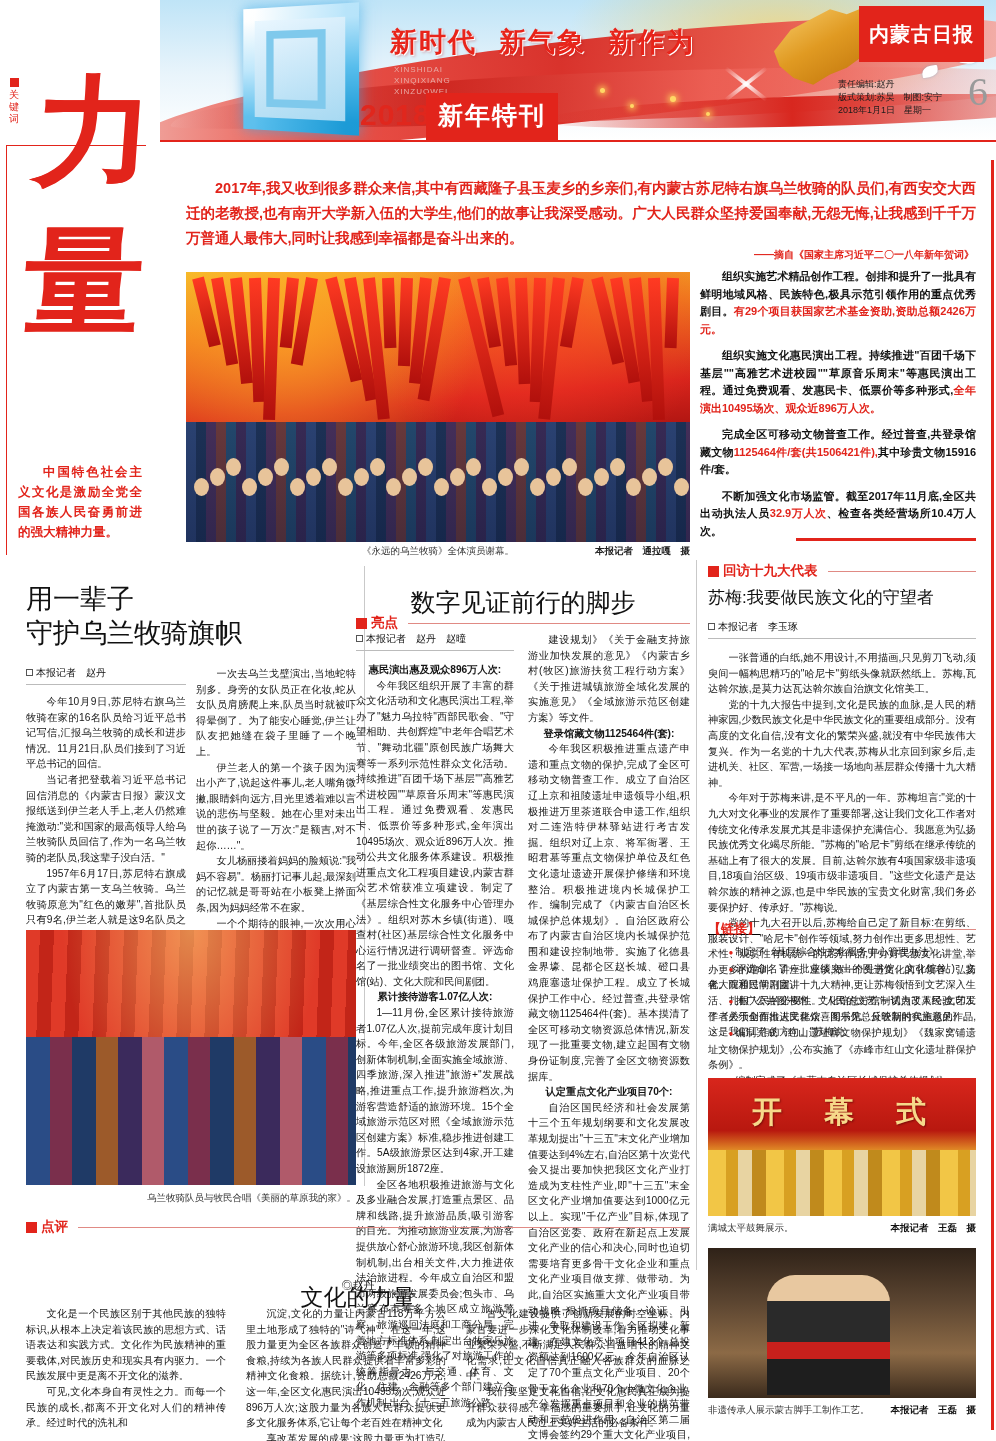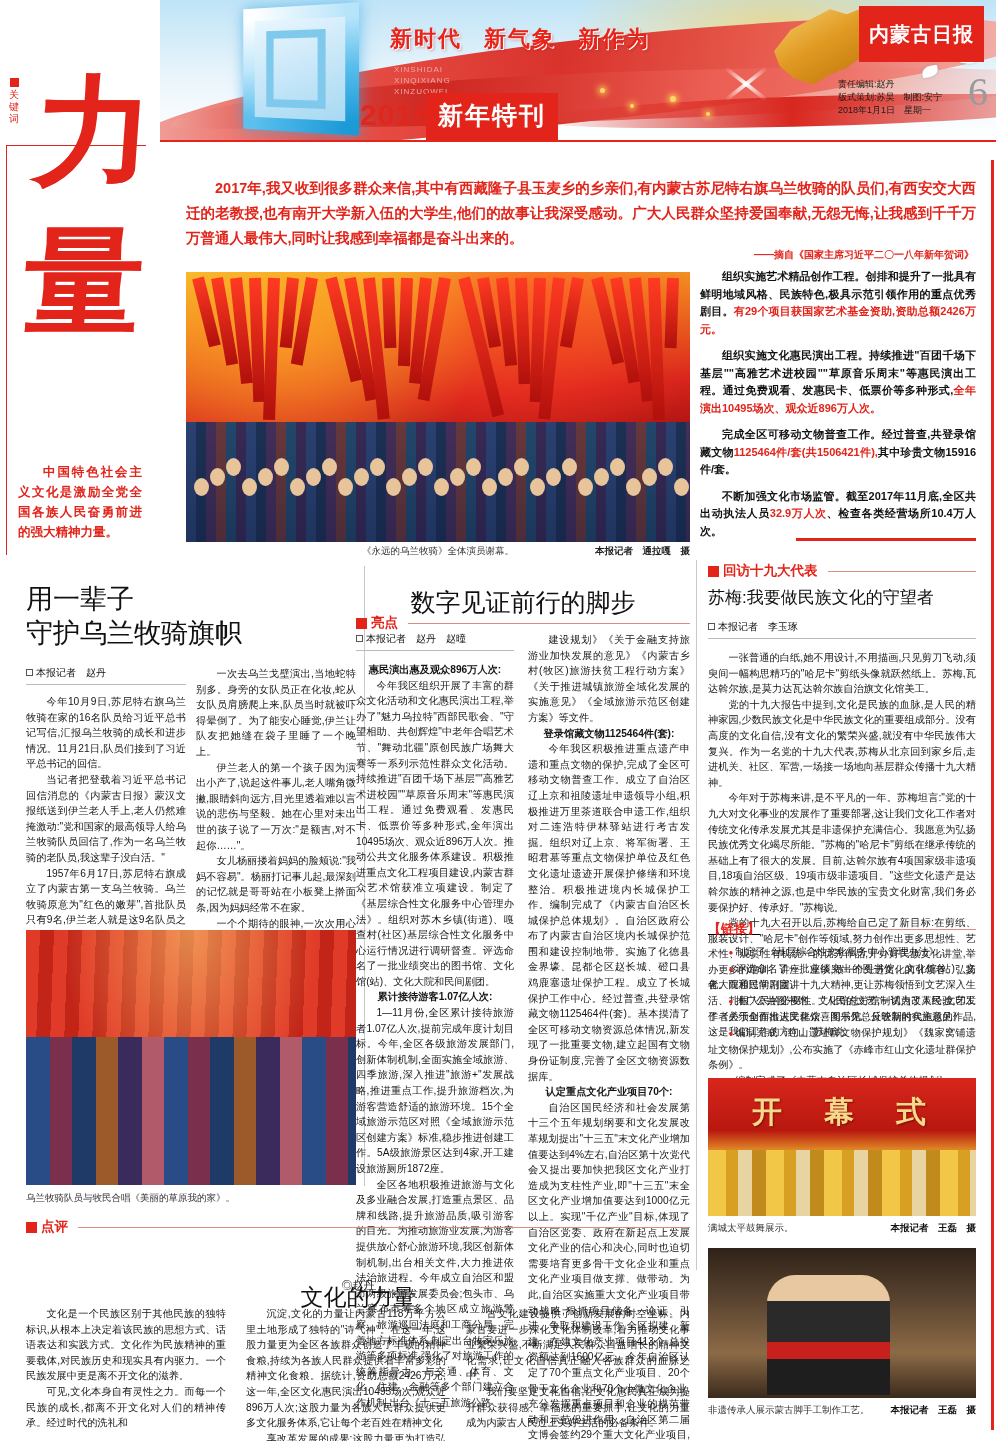--- a/index.html
+++ b/index.html
@@ -57,21 +57,21 @@
     background: linear-gradient(160deg,#eaf7ff 0%, #cfeaf9 40%, #a7d9f2 100%);
     box-shadow: 0 0 14px rgba(60,170,230,.7);
   }
   .window-icon .inner {
     position: absolute; left: 26px; top: 24px; width: 62px; height: 78px;
     border: 8px solid #7fc9ec;
     background: linear-gradient(160deg,#dff1fc,#b5dff5);
   }
   .banner-title {
     position: absolute; left: 230px; top: 24px;
-    font-size: 22px; font-weight: bold; color: #e8241a;
+    font-size: 27px; font-weight: bold; color: #e8241a;
     letter-spacing: 2px;
     text-shadow: 1px 1px 0 #fff, 2px 2px 3px rgba(180,0,0,.3);
     white-space: nowrap;
   }
   .banner-title span { margin-right: 22px; }
   .banner-pinyin {
     position: absolute; left: 234px; top: 64px;
     font-size: 8px; color: #e9a9a4; line-height: 11px; letter-spacing: 1px;
   }
   .map-shape {
@@ -464,21 +464,21 @@
   <div class="col" style="left:196px;top:666px;width:160px;" id="story-c2">
       <p>一次去乌兰戈壁演出,当地蛇特别多。身旁的女队员正在化妆,蛇从女队员肩膀爬上来,队员当时就被吓得晕倒了。为了能安心睡觉,伊兰让队友把她缝在袋子里睡了一个晚上。</p>
       <p>伊兰老人的第一个孩子因为演出小产了,说起这件事儿,老人嘴角微撇,眼睛斜向远方,目光里透着难以言说的悲伤与坚毅。她在心里对未出世的孩子说了一万次:"是额吉,对不起你……"。</p>
       <p>女儿杨丽搂着妈妈的脸颊说:"我妈不容易"。杨丽打记事儿起,最深刻的记忆就是哥哥站在小板凳上擀面条,因为妈妈经常不在家。</p>
       <p>一个个期待的眼神,一次次用心的掌声,唤起了一代代乌兰牧骑队员的文艺担当。60年来,一代代乌兰牧骑队员和伊兰老人一样,一生都奔走在亲人和牧民期盼的目光里。从60年前第一支乌兰牧骑成立,伊兰老人始终关注着乌兰牧骑的发展,她用自己的青春守护着这支"嫩芽"。</p>
     </div>
 
   <div class="photo ph-yurt" style="left:26px;top:930px;width:330px;height:255px;">
     <div class="figs"></div>
   </div>
-  <div class="cap" style="left:26px;top:1192px;width:330px;text-align:left;">乌兰牧骑队员与牧民合唱《美丽的草原我的家》。</div>
+  <div class="cap" style="left:26px;top:1192px;width:330px;text-align:right;">乌兰牧骑队员与牧民合唱《美丽的草原我的家》。</div>
 
   <div class="vrule" style="left:364px;top:566px;height:620px;"></div>
   <div class="sec-head" style="left:356px;top:566px;width:334px;margin-top:48px;">
     <div class="sq"></div>
     <div class="lbl">亮点</div>
     <div class="ln"></div>
   </div>
   <div class="headline" style="left:356px;top:586px;width:334px;text-align:center;font-size:25px;">数字见证前行的脚步</div>
   <div class="byline" style="left:356px;top:632px;">
     <span class="bx"></span><span>本报记者　赵丹　赵曈</span>

